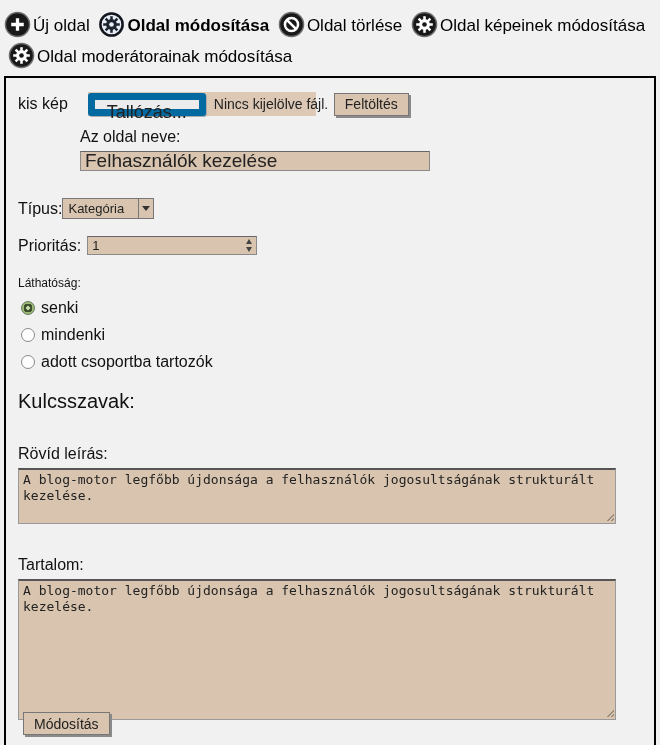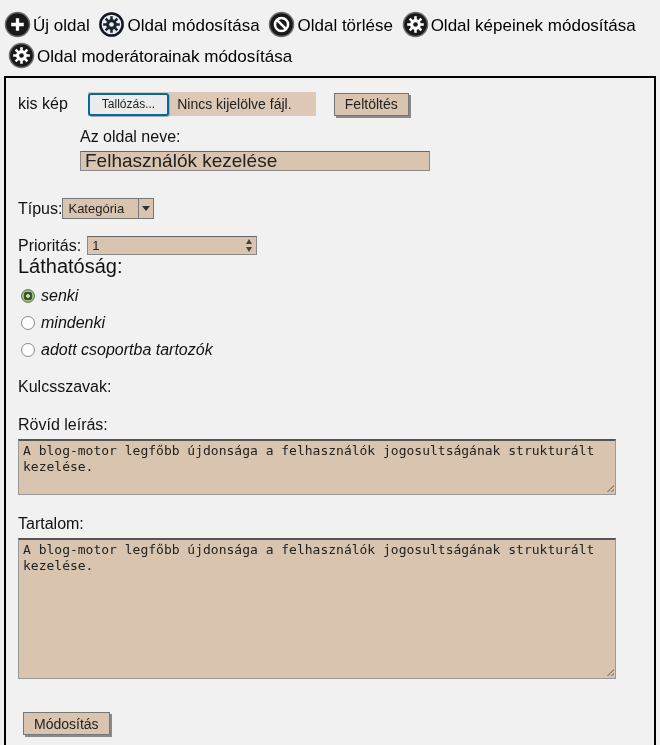--- a/index.html
+++ b/index.html
@@ -16,21 +16,21 @@
     padding:10px 4px 4px 4px;
     font-size:17px;
     line-height:31px;
   }
   .nav-item { white-space:normal;text-align:center; }
   .nav-icon {
     display:inline-block; width:27px; height:27px;
     vertical-align:-7px; margin-right:2px;
   }
   .nav-label { color:#000; }
-  .nav-label.active { font-weight:normal; }
+  .nav-label.active { font-weight:bold; }
   .nav-item + .nav-item { margin-left:4px; }
 
   
   .formbox {
     margin:0 4px;
     border:2px solid #000;
     background:#f1f1f1;
     height:671px;
     padding:12px 12px 0 12px;
     position:relative;
@@ -38,23 +38,23 @@
 
   
   .file-row { display:flex; align-items:center; margin-top:2px;gap:12px; }
   .file-row .lbl { font-size:16px; margin-right:8px; }
   .file-widget {
     display:inline-flex; align-items:center;
     background:#dcc8b4; height:24px; width:228px;
   }
   .browse-btn {
     font-family:"Liberation Sans", sans-serif;
-    font-size:12px; color:#222;
+    font-size:18px; color:#222;
     background:#ececec;
-    border:2px solid #0369a1; border-radius:3px;
+    border:7px solid #0369a1; border-radius:3px;
     box-shadow:1px 1px 0 #aaa;
     padding:2px 12px; height:23px;
     cursor:default;
   }
   .file-name { font-size:14px; padding-left:8px; color:#222; white-space:nowrap; }
   .beige-btn {
     font-family:"Liberation Sans", sans-serif;
     font-size:14px; color:#222;
     background:#d9c5af;
     border:1px solid #777;
@@ -114,40 +114,40 @@
     width:14px; display:flex; flex-direction:column;
     align-items:center; justify-content:space-between;
     padding:2px 0; cursor:default;
   }
   .spin-up, .spin-down { width:0; height:0;
     border-left:3.5px solid transparent; border-right:3.5px solid transparent; }
   .spin-up   { border-bottom:5px solid #444; }
   .spin-down { border-top:5px solid #444; }
 
   
-  .vis-label { font-size:20px; }
-  .radio-row { margin-top:9px; margin-left:3px; display:flex; align-items:center; height:18px;font-style:italic; }
+  .vis-label { margin-top:21px; font-size:12px; }
+  .radio-row { margin-top:9px; margin-left:3px; display:flex; align-items:center; height:18px; }
   .radio {
     width:14px; height:14px; border-radius:50%;
     border:1px solid #8a8a8a; background:#fdfdfd;
     margin-right:6px; flex:0 0 auto;
   }
   .radio.checked {
     border-color:#6b7d58;
     background:radial-gradient(circle, #c7d8ad 0 2px, #3e5230 2px 4.5px, #9cb97c 4.5px 100%);
   }
   .radio-row .lbl { font-size:16px; }
 
   
   .kw-row { margin-top:19px; display:flex; align-items:center; }
-  .kw-row .lbl { font-size:16px; margin-right:0; }
+  .kw-row .lbl { font-size:20px; margin-right:0; }
   .kw-input { width:344px; }
 
   
-  .ta-label { margin-top:20px; font-size:16px; }
+  .ta-label { margin-top:32px; font-size:16px; }
   .ta-wrap { position:relative; display:block; margin-top:5px; width:598px; }
   .ta-wrap textarea {
     display:block; width:598px; resize:none;
     background:#d9c5af;
     border:1px solid #999; border-top:2px solid #555;
     font-family:"DejaVu Sans Mono", monospace;
     font-size:13px; color:#222;
     padding:2px 4px; line-height:16px;
     overflow:hidden;
   }

